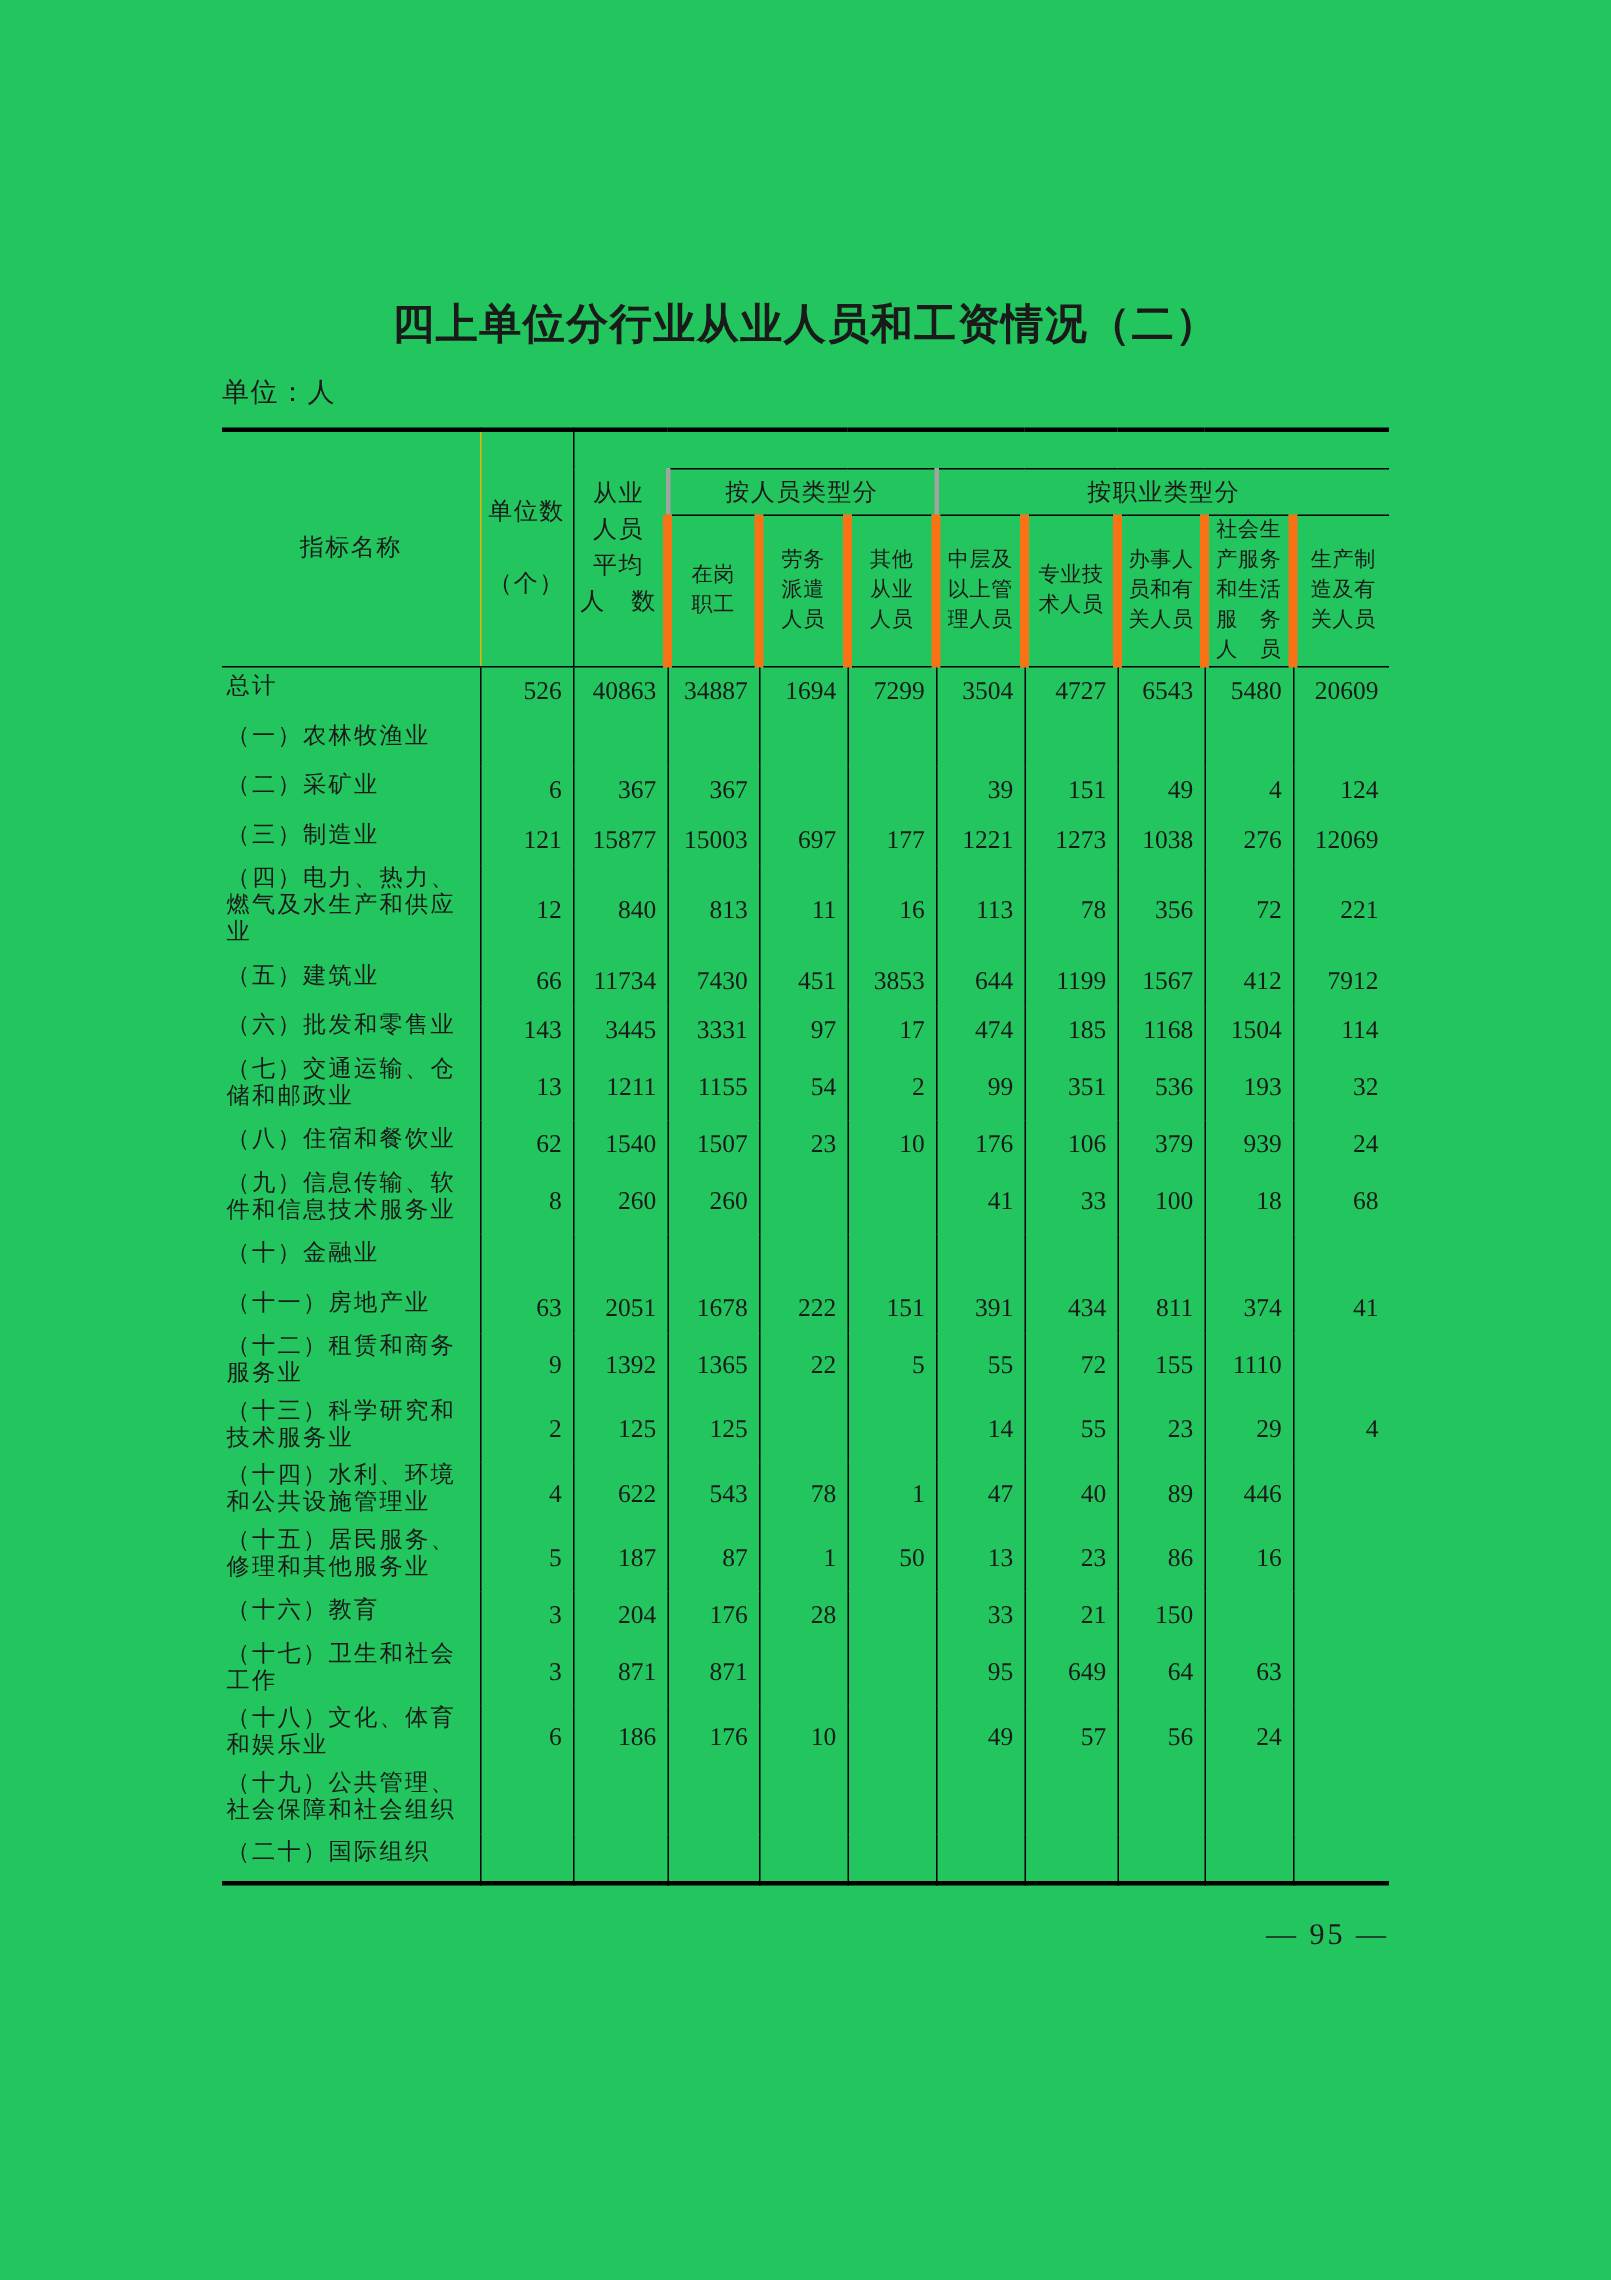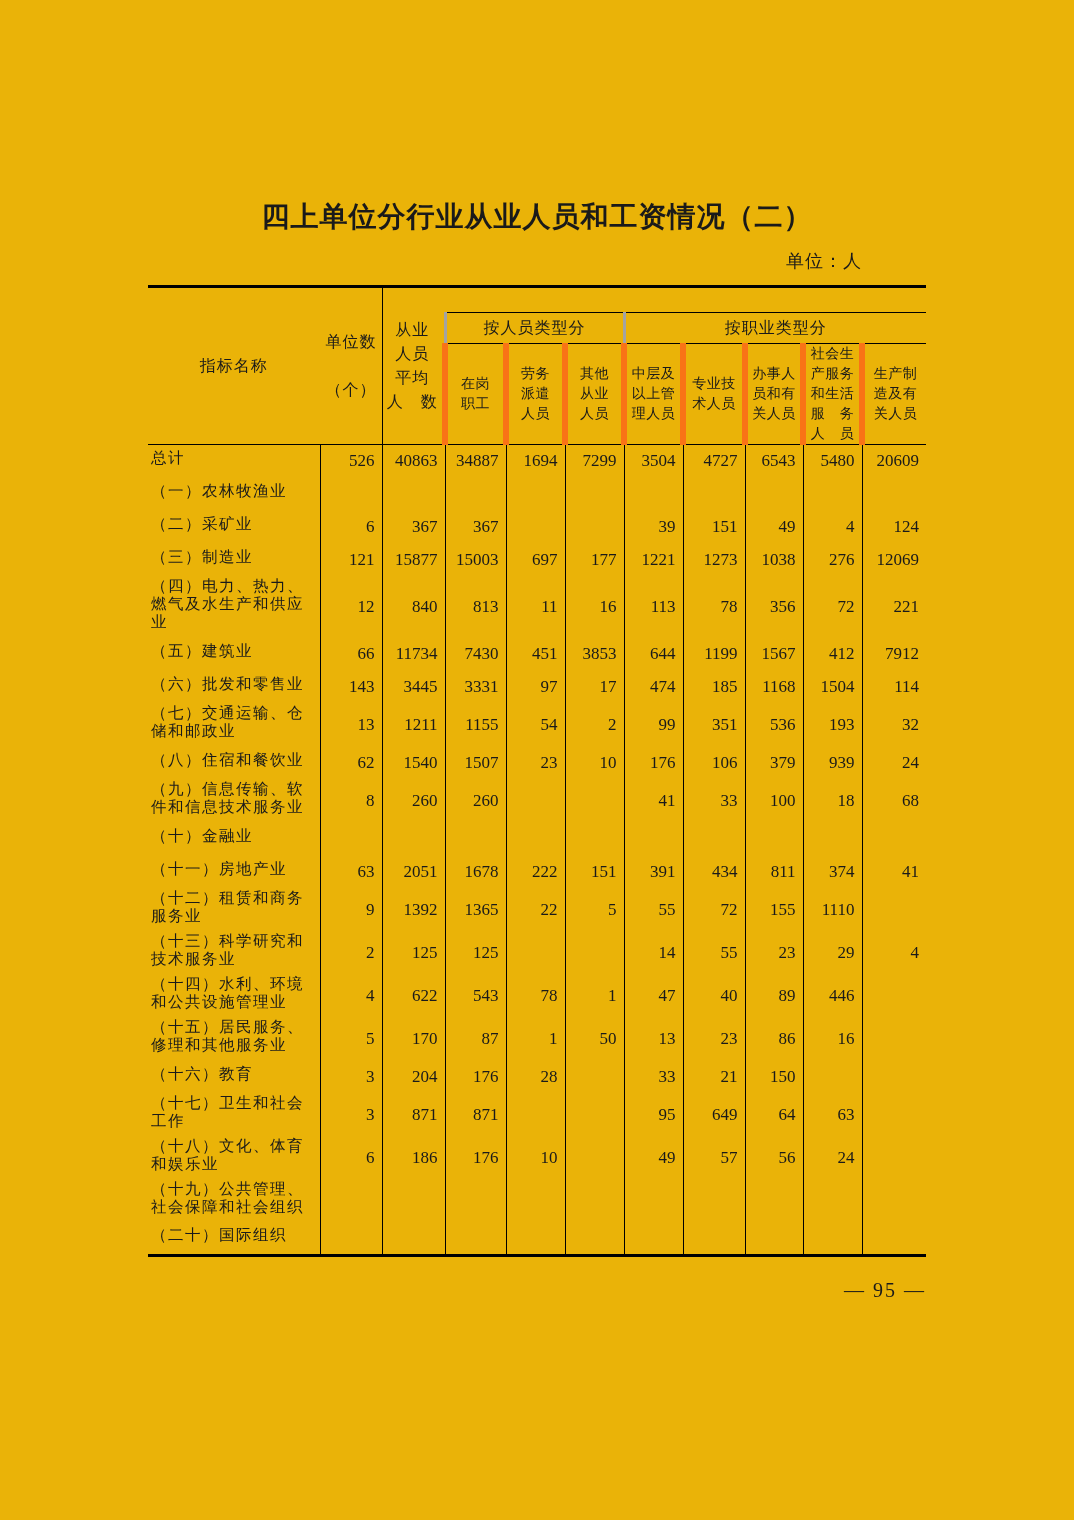--- a/index.html
+++ b/index.html
@@ -6,35 +6,35 @@
   html, body {
     width: 1074px;
     background: #ffffff;
     font-family: "Liberation Serif", "DejaVu Serif", serif;
     color: #1a1a1a;
   }
   .page {
     position: relative;
     width: 1074px;
     height: 1520px;
-    background: #eab308;
+    background: #22c55e;
     overflow: hidden;
   }
   .title {
     padding-top: 202px;
     text-align: center;
     font-size: 28px;
     font-weight: 600;
     letter-spacing: 1px;
     line-height: 30px;
   }
   .unit-row {
     width: 778px;
     margin: 18px 0 0 148px;
-    text-align: right;
+    text-align: left;
     font-size: 18px;
     letter-spacing: 1px;
     padding-right: 64px;
     height: 22px;
     line-height: 22px;
   }
   table.stat {
     width: 778px;
     margin: 13px 0 0 148px;
     border-collapse: collapse;
@@ -355,21 +355,21 @@
           <td class="v">1</td>
           <td class="v">47</td>
           <td class="v">40</td>
           <td class="v">89</td>
           <td class="v">446</td>
           <td class="v"></td>
         </tr>
         <tr>
           <td class="lbl">（十五）居民服务、修理和其他服务业</td>
           <td class="v">5</td>
-          <td class="v">170</td>
+          <td class="v">187</td>
           <td class="v">87</td>
           <td class="v">1</td>
           <td class="v">50</td>
           <td class="v">13</td>
           <td class="v">23</td>
           <td class="v">86</td>
           <td class="v">16</td>
           <td class="v"></td>
         </tr>
         <tr>

